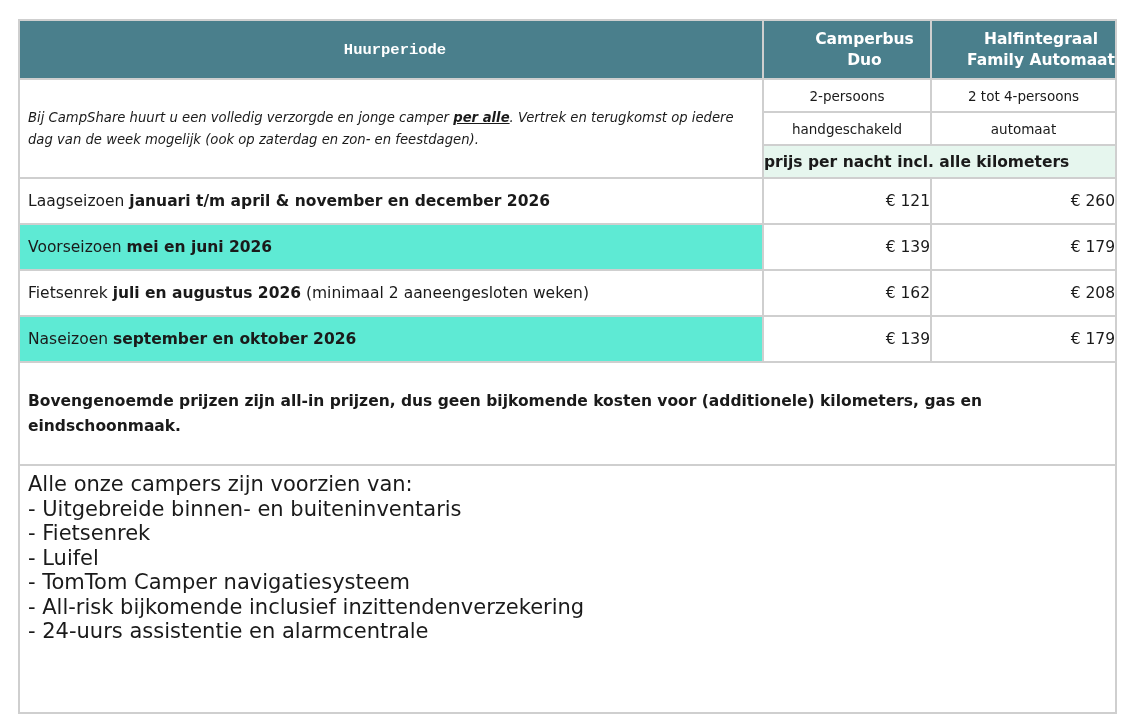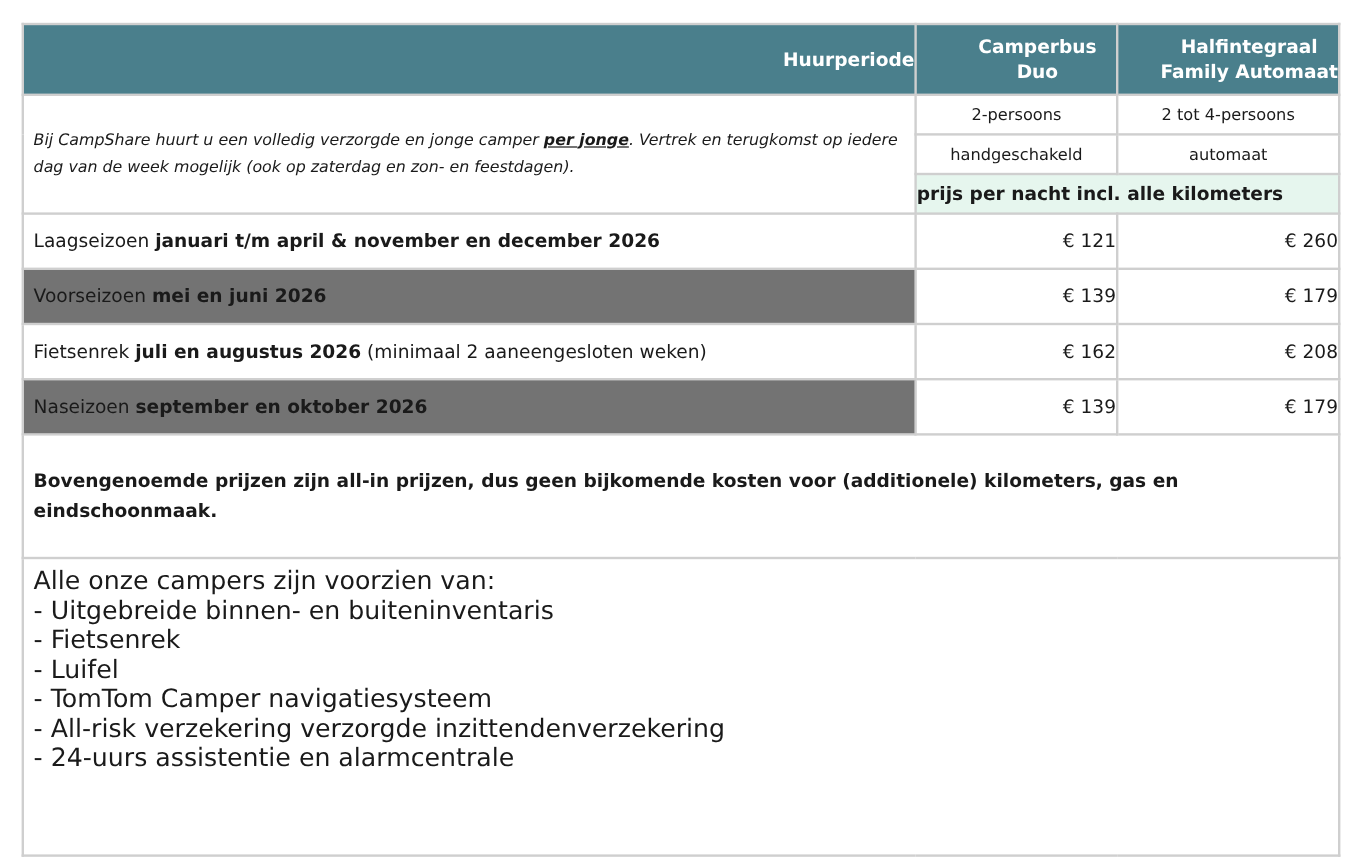--- a/index.html
+++ b/index.html
@@ -1,30 +1,30 @@
 <!DOCTYPE html>
 <html><head>
 <meta charset="utf-8">
 <style>
   html, body { margin: 0; padding: 0; background: #ffffff; }
   body { width: 1128px; height: 715px; position: relative; font-family: "DejaVu Sans", sans-serif; color: #1a1a1a; }
   .wrap { position: absolute; left: 18px; top: 19px; width: 1097px; }
   table.price { border-collapse: collapse; width: 1097px; table-layout: fixed; }
   table.price td, table.price th { border: 2px solid #cfcfcf; padding: 0; }
   .hdr th { background: #4a7f8c; color: #ffffff; font-weight: bold; font-size: 15.5px; height: 57px; }
-  .hdr th.first { text-align: right; padding-left: 8px; }
+  .hdr th.first { text-align: center; padding-left: 8px; font-family: Liberation Mono, monospace; }
   .hdr th.col { text-align: center; line-height: 21px; font-size: 15.5px; padding-left: 35px; }
   .hdr th { border-color: #4a7f8c; border-right-color: #bcbcbc; border-left-color: #bcbcbc; }
   .intro { font-style: italic; font-size: 13.2px; line-height: 22px; padding: 6px 8px 6px 8px !important; vertical-align: middle; }
   .intro u { font-weight: bold; }
   .spec { text-align: center; font-size: 13.5px; height: 31px; margin-top: 11px; }
   .km { background: #e6f6ee; text-align: left; font-weight: bold; font-size: 15.5px; height: 31px; }
   .season td { height: 44px; font-size: 15.5px; }
   .season td.label { padding-left: 8px; }
-  .season.alt td.label { background: #737373; }
+  .season.alt td.label { background: #5eead4; }
   .season td.price { text-align: right; }
   .note td { height: 101px; font-weight: bold; font-size: 15.5px; line-height: 25px; padding: 0 8px !important; }
   .equip td { height: 220px; font-size: 21px; line-height: 24.5px; padding: 6px 8px 20px 8px !important; vertical-align: top; }
   .equip .item { display: block; }
 </style>
 </head>
 <body>
 
 <div class="wrap">
 <table class="price">
@@ -39,21 +39,21 @@
     <th class="col">
       <span>Camperbus</span><br>
       <span>Duo</span>
     </th>
     <th class="col">
       <span>Halfintegraal</span><br>
       <span>Family Automaat</span>
     </th>
   </tr>
   <tr>
-    <td class="intro" rowspan="3"><span>Bij CampShare huurt u een volledig verzorgde en jonge camper </span><u>per jonge</u><span>. Vertrek en terugkomst op iedere dag van de week mogelijk (ook op zaterdag en zon- en feestdagen).</span></td>
+    <td class="intro" rowspan="3"><span>Bij CampShare huurt u een volledig verzorgde en jonge camper </span><u>per alle</u><span>. Vertrek en terugkomst op iedere dag van de week mogelijk (ook op zaterdag en zon- en feestdagen).</span></td>
     <td class="spec">2-persoons</td>
     <td class="spec">2 tot 4-persoons</td>
   </tr>
   <tr>
     <td class="spec">handgeschakeld</td>
     <td class="spec">automaat</td>
   </tr>
   <tr>
     <td class="km" colspan="2">prijs per nacht incl. alle kilometers</td>
   </tr>
@@ -83,19 +83,19 @@
     <td colspan="3">Bovengenoemde prijzen zijn all-in prijzen, dus geen bijkomende kosten voor (additionele) kilometers, gas en eindschoonmaak.</td>
   </tr>
 
   <tr class="equip">
     <td colspan="3">
       <span class="item">Alle onze campers zijn voorzien van:</span>
       <span class="item">- Uitgebreide binnen- en buiteninventaris</span>
       <span class="item">- Fietsenrek</span>
       <span class="item">- Luifel</span>
       <span class="item">- TomTom Camper navigatiesysteem</span>
-      <span class="item">- All-risk verzekering verzorgde inzittendenverzekering</span>
+      <span class="item">- All-risk bijkomende inclusief inzittendenverzekering</span>
       <span class="item">- 24-uurs assistentie en alarmcentrale</span>
     </td>
   </tr>
 </tbody>
     </table>
 </div>
 
 </body></html>

